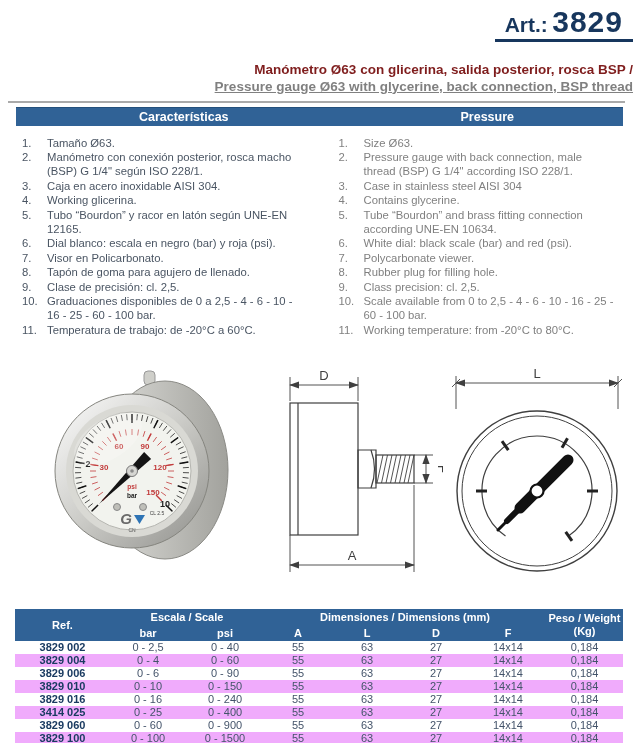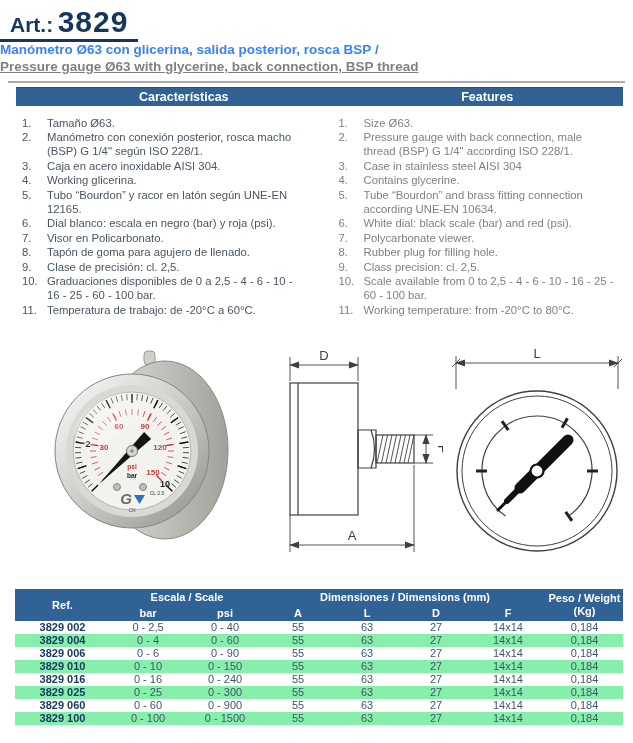--- a/index.html
+++ b/index.html
@@ -4,25 +4,25 @@
 <style>
   * { box-sizing: border-box; }
   html,body { margin:0; padding:0; background:#fff; }
   body {
     width:633px; height:743px; overflow:hidden;
     font-family:"Liberation Sans", sans-serif;
   }
   .page { width:633px; height:743px; position:relative; }
 
   
-  header { text-align:left; padding-top:6px; }
+  header { text-align:right; padding-top:6px; }
   .art-title { display:inline-block; border-bottom:3px solid #17365D; padding:0 10px 1px; line-height:1.05; }
   .art-label  { font-size:21px; font-weight:bold; color:#17365D; vertical-align:baseline; }
   .art-number { font-size:30px; font-weight:bold; color:#17365D; letter-spacing:1px; }
-  .subtitle-es { font-size:13.5px; font-weight:bold; color:#3b82f6; margin-top:0; }
+  .subtitle-es { font-size:13.5px; font-weight:bold; color:#7f1d1d; margin-top:20px; }
   .subtitle-en { font-size:13.5px; font-weight:bold; color:#808080; margin-top:2px;text-decoration:underline; }
   .top-rule { border-top:2px solid #aaaaaa; margin:7px 8px 4px 8px; }
 
   
   .specs { margin:0 10px 0 16px; }
   .specs-header { display:flex; background:#306296; color:#fff; font-weight:bold;
                   font-size:12.5px; height:19px; align-items:center; border-top:1px solid #24507c; }
   .specs-header > div { flex:1; text-align:center;padding-left:32px; }
   .specs-cols { display:flex; gap:26px; padding-top:4px; }
   .specs-cols ol { margin:6px; padding:0; list-style:none; counter-reset:item; flex:1;
@@ -41,42 +41,42 @@
   .svg-front { left:450px; }
   .dimlabel { font-size:13px; fill:#3f3f3f; font-family:"Liberation Sans",sans-serif; }
 
   
   table.spec { border-collapse:collapse; table-layout:fixed; width:608px; margin:8px 0 0 15px; }
   table.spec thead th { background:#306296; color:#fff; font-size:11px; font-weight:bold;
                         padding:0 2px; height:16px; line-height:13px; }
   table.spec tbody td { font-size:11px; color:#44546A; text-align:center; padding:0;
                         height:13px; line-height:13px; white-space:nowrap; }
   table.spec tbody td.ref-cell { font-weight:bold; color:#1a3b61;text-align:center; }
-  table.spec tbody tr.alt { background:#86efac; }
+  table.spec tbody tr.alt { background:#f0abfc; }
 </style>
 </head>
 <body>
 
 <div class="page">
 
   <header>
     <div class="art-title">
       <span class="art-label">Art.:</span>
       <span class="art-number">3829</span>
     </div>
     <div class="subtitle-es">Manómetro Ø63 con glicerina, salida posterior, rosca BSP /</div>
     <div class="subtitle-en">Pressure gauge Ø63 with glycerine, back connection, BSP thread</div>
   </header>
 
   <div class="top-rule"></div>
 
   <section class="specs">
     <div class="specs-header">
       <div>Características</div>
-      <div>Features</div>
+      <div>Pressure</div>
     </div>
     <div class="specs-cols">
       <ol class="list-es">
           <li>Tamaño Ø63.</li>
           <li>Manómetro con conexión posterior, rosca macho (BSP) G 1/4" según ISO 228/1.</li>
           <li>Caja en acero inoxidable AISI 304.</li>
           <li>Working glicerina.</li>
           <li>Tubo “Bourdon” y racor en latón según UNE-EN 12165.</li>
           <li>Dial blanco: escala en negro (bar) y roja (psi).</li>
           <li>Visor en Policarbonato.</li>
@@ -391,23 +391,23 @@
           <td class="ref-cell">3829 016</td>
           <td>0 - 16</td>
           <td>0 - 240</td>
           <td>55</td>
           <td>63</td>
           <td>27</td>
           <td>14x14</td>
           <td>0,184</td>
         </tr>
         <tr class="alt">
-          <td class="ref-cell">3829 025</td>
+          <td class="ref-cell">3414 025</td>
           <td>0 - 25</td>
-          <td>0 - 300</td>
+          <td>0 - 400</td>
           <td>55</td>
           <td>63</td>
           <td>27</td>
           <td>14x14</td>
           <td>0,184</td>
         </tr>
         <tr>
           <td class="ref-cell">3829 060</td>
           <td>0 - 60</td>
           <td>0 - 900</td>

